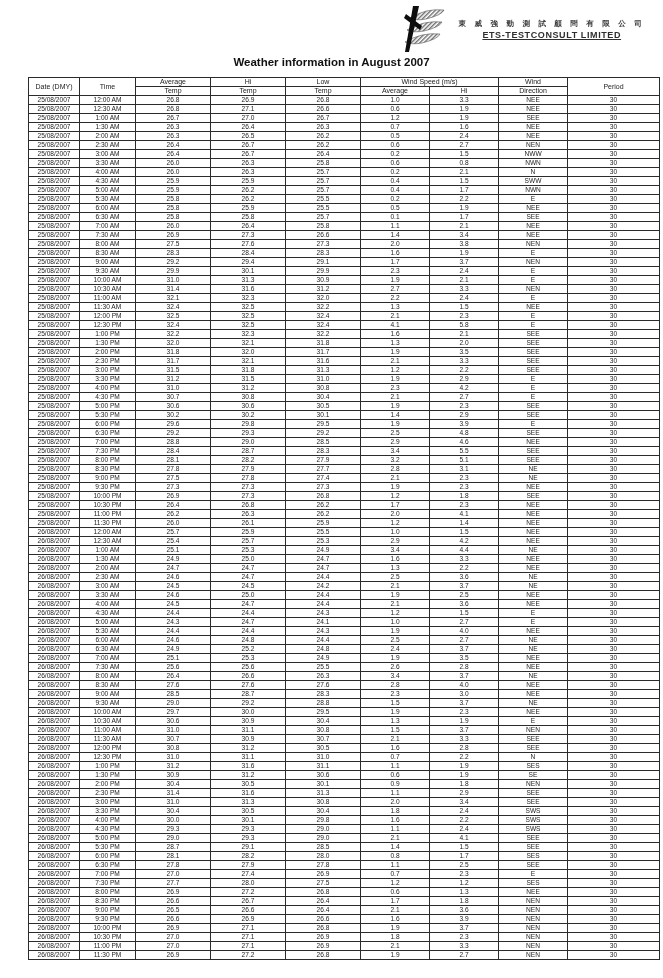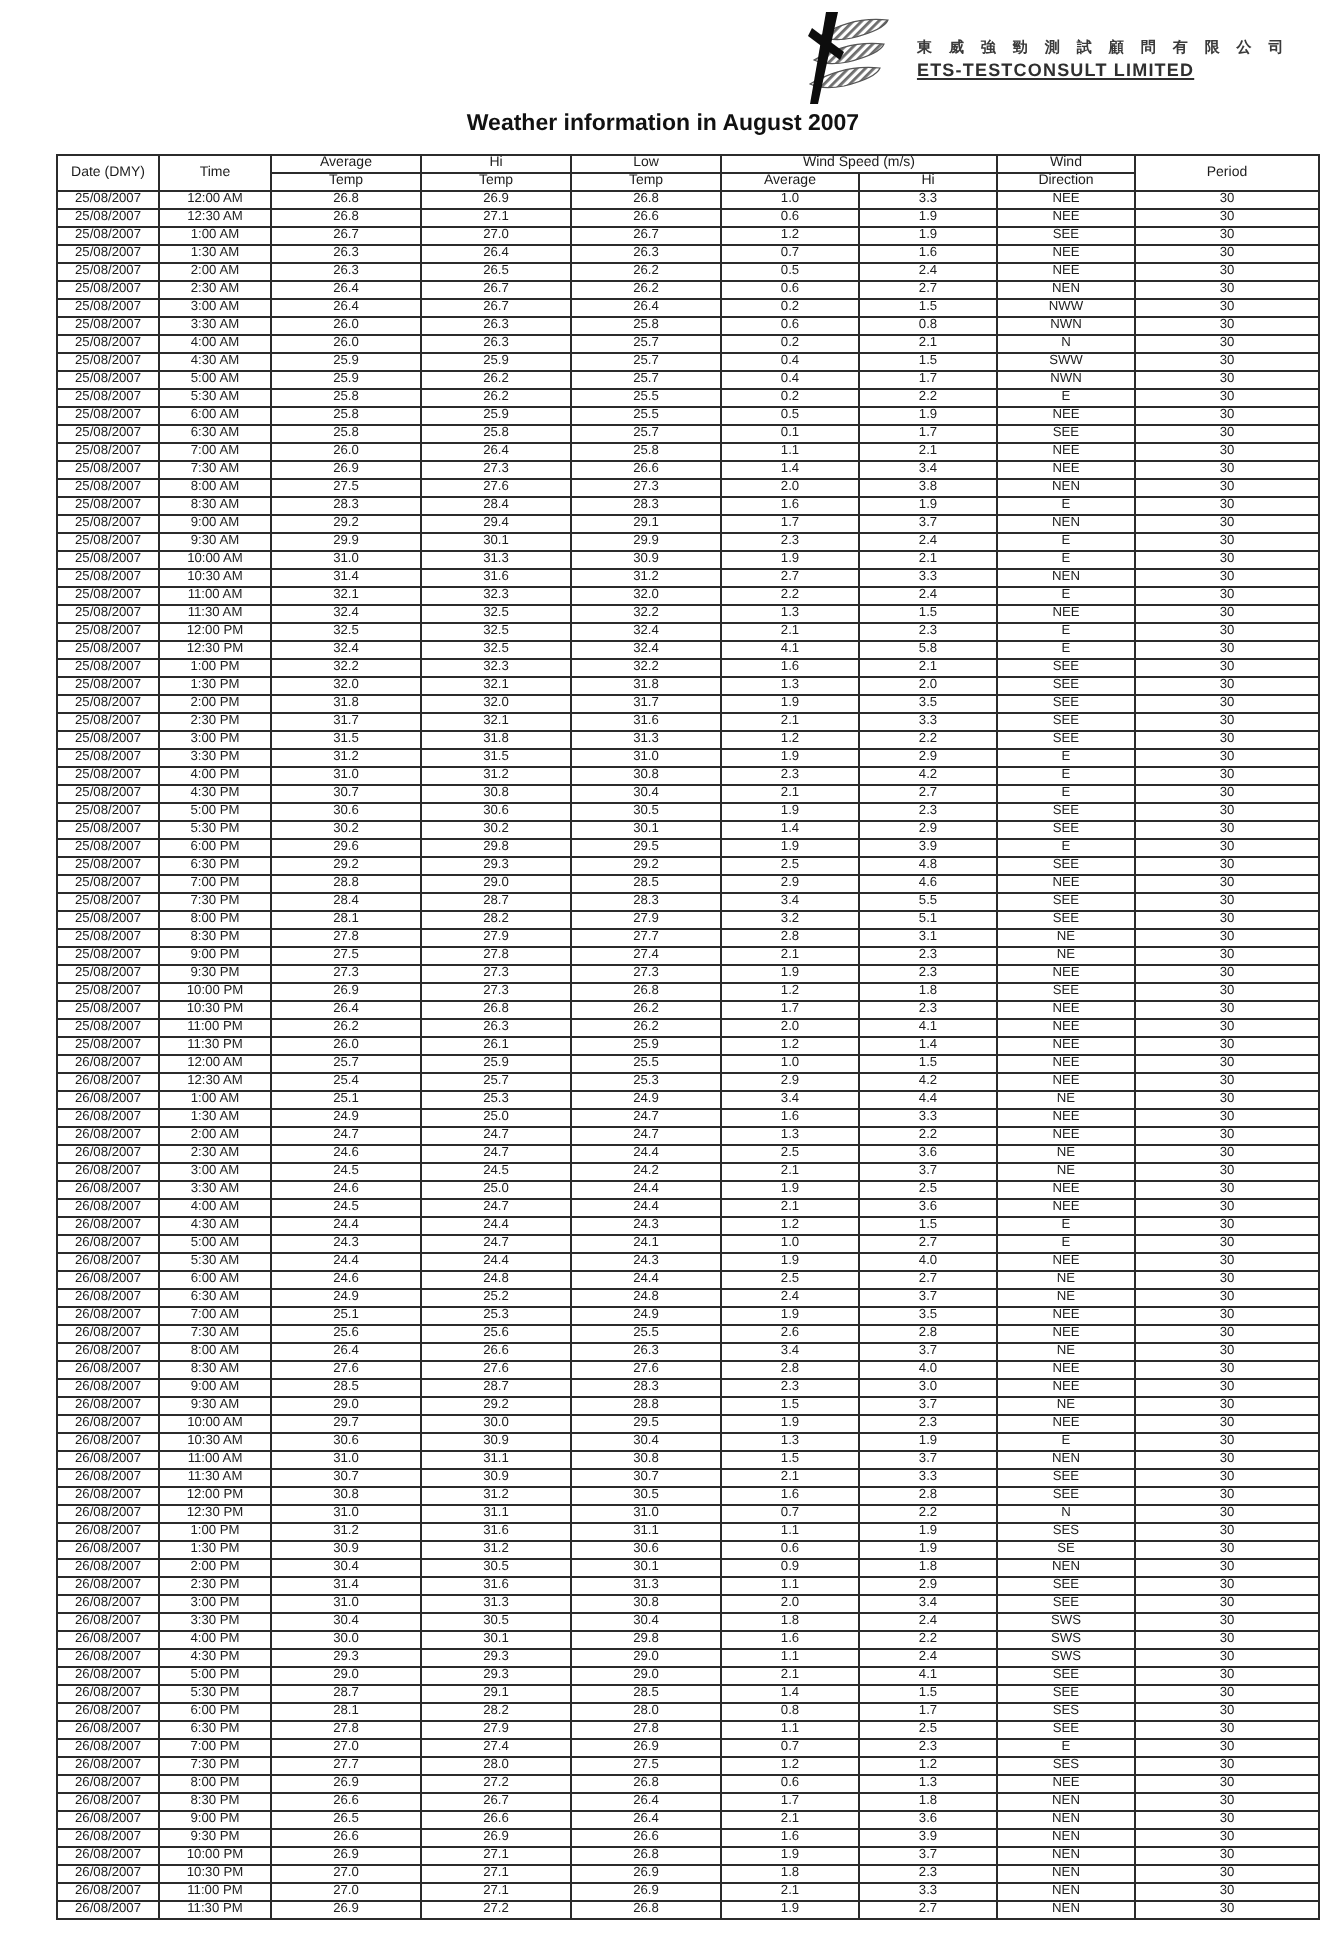--- a/index.html
+++ b/index.html
@@ -18,21 +18,21 @@
   
   .logo {
     position: absolute;
     top: 6px;
     right: 18px;
     display: flex;
     align-items: center;
     gap: 8px;
   }
   .logo-mark { width: 58px; height: 46px; }
-  .logo-text { text-align: left; }
+  .logo-text { text-align: center; }
   .logo-zh {
     font-size: 7.5px;
     font-weight: bold;
     letter-spacing: 3.2px;
     color: #3a3a3a;
     white-space: nowrap;
   }
   .logo-en {
     font-size: 9px;
     font-weight: bold;

